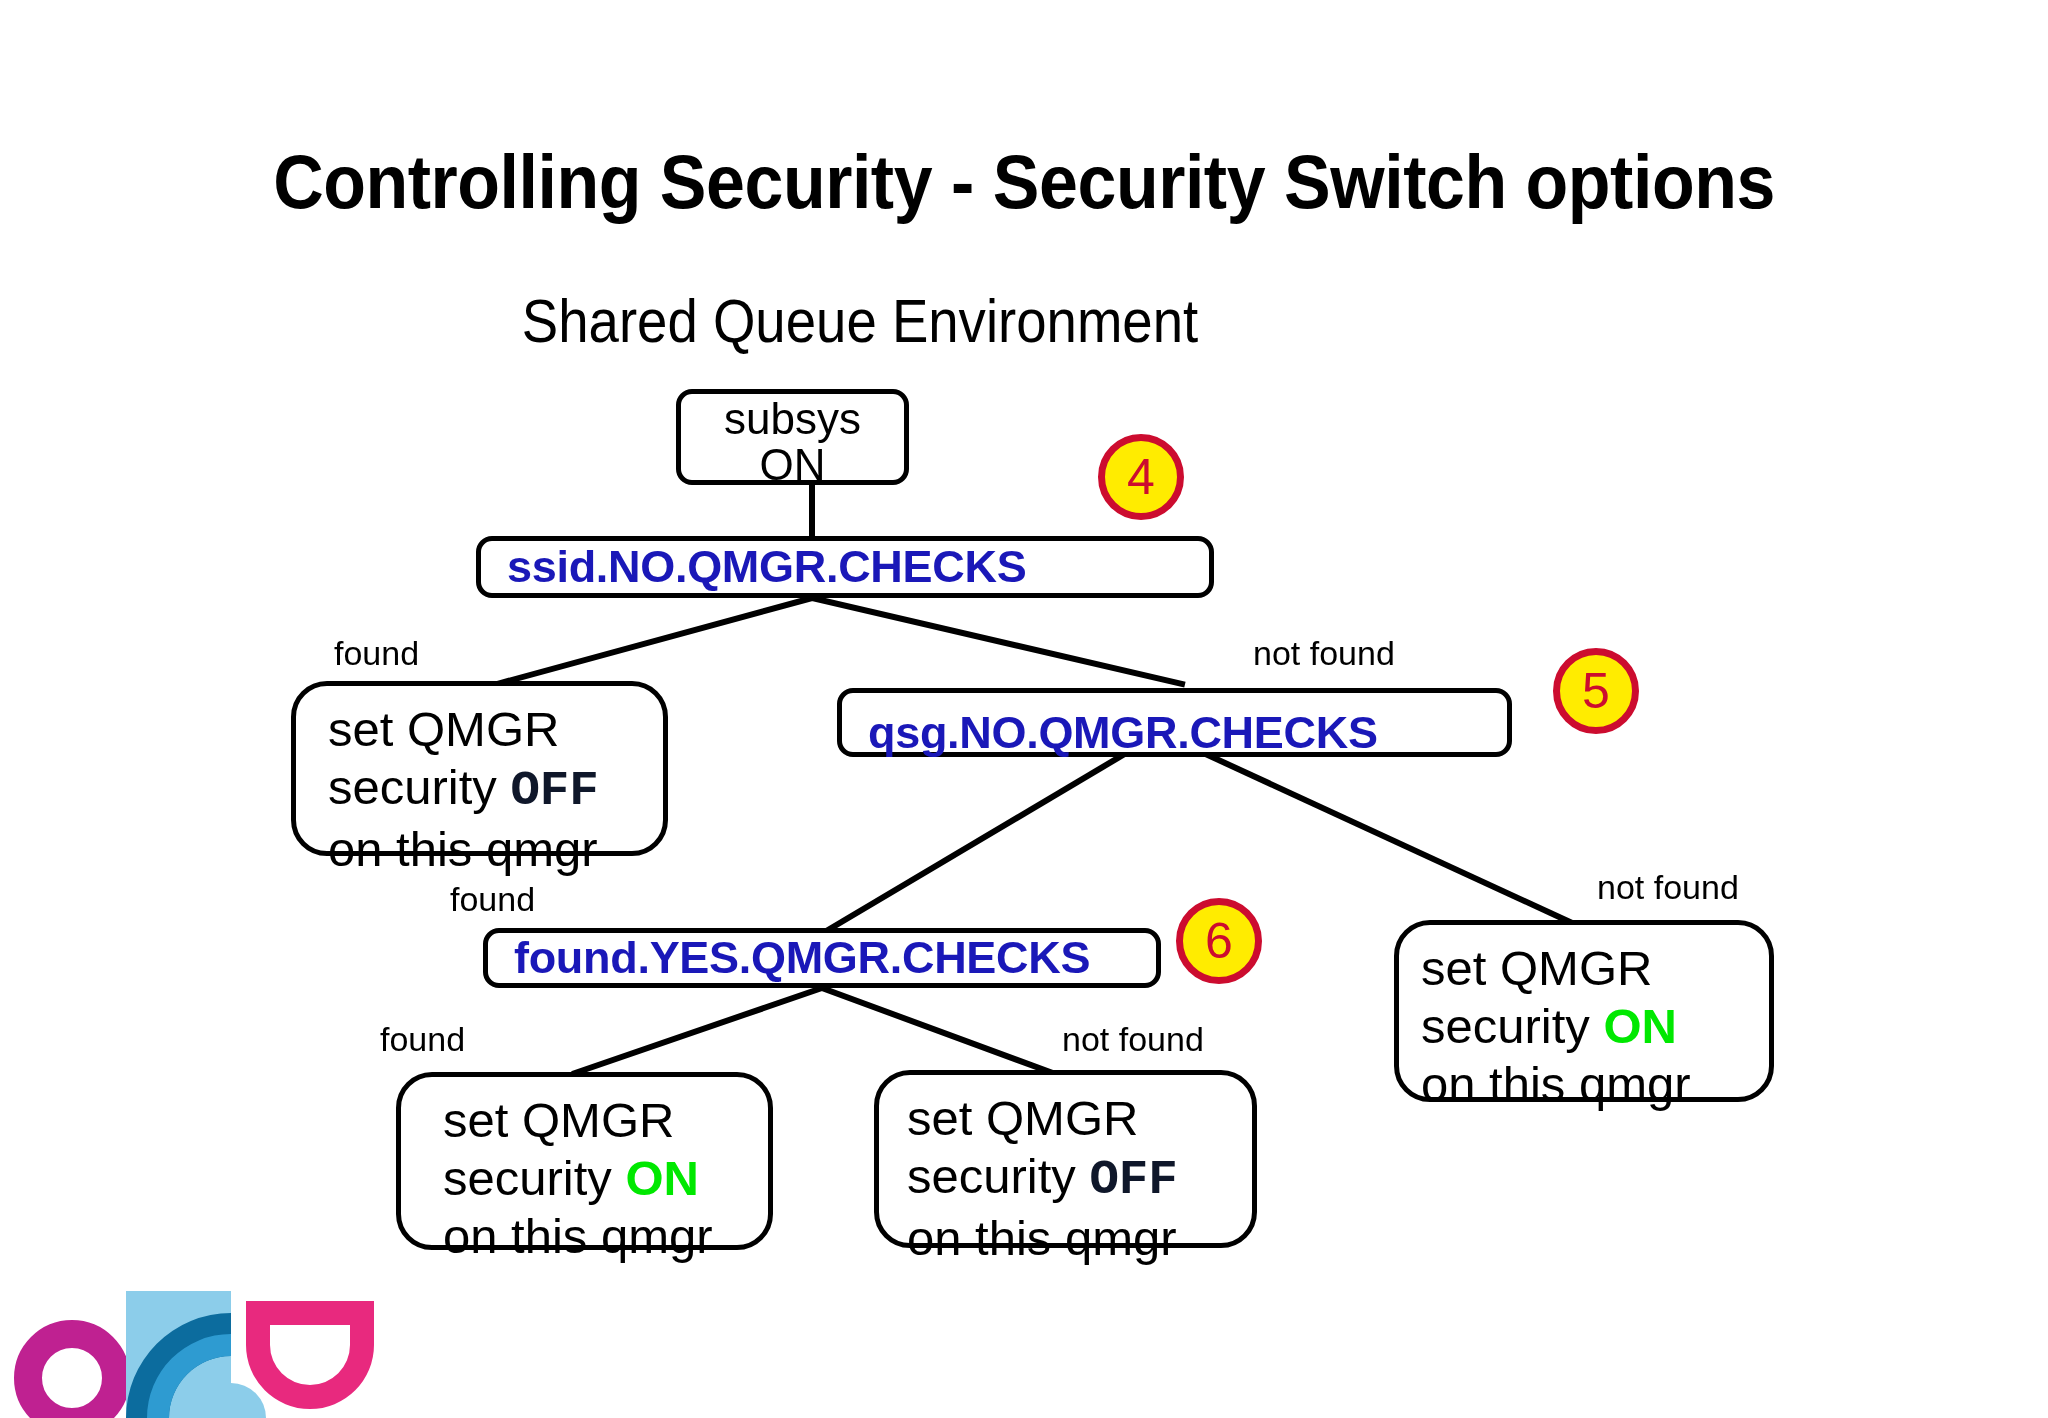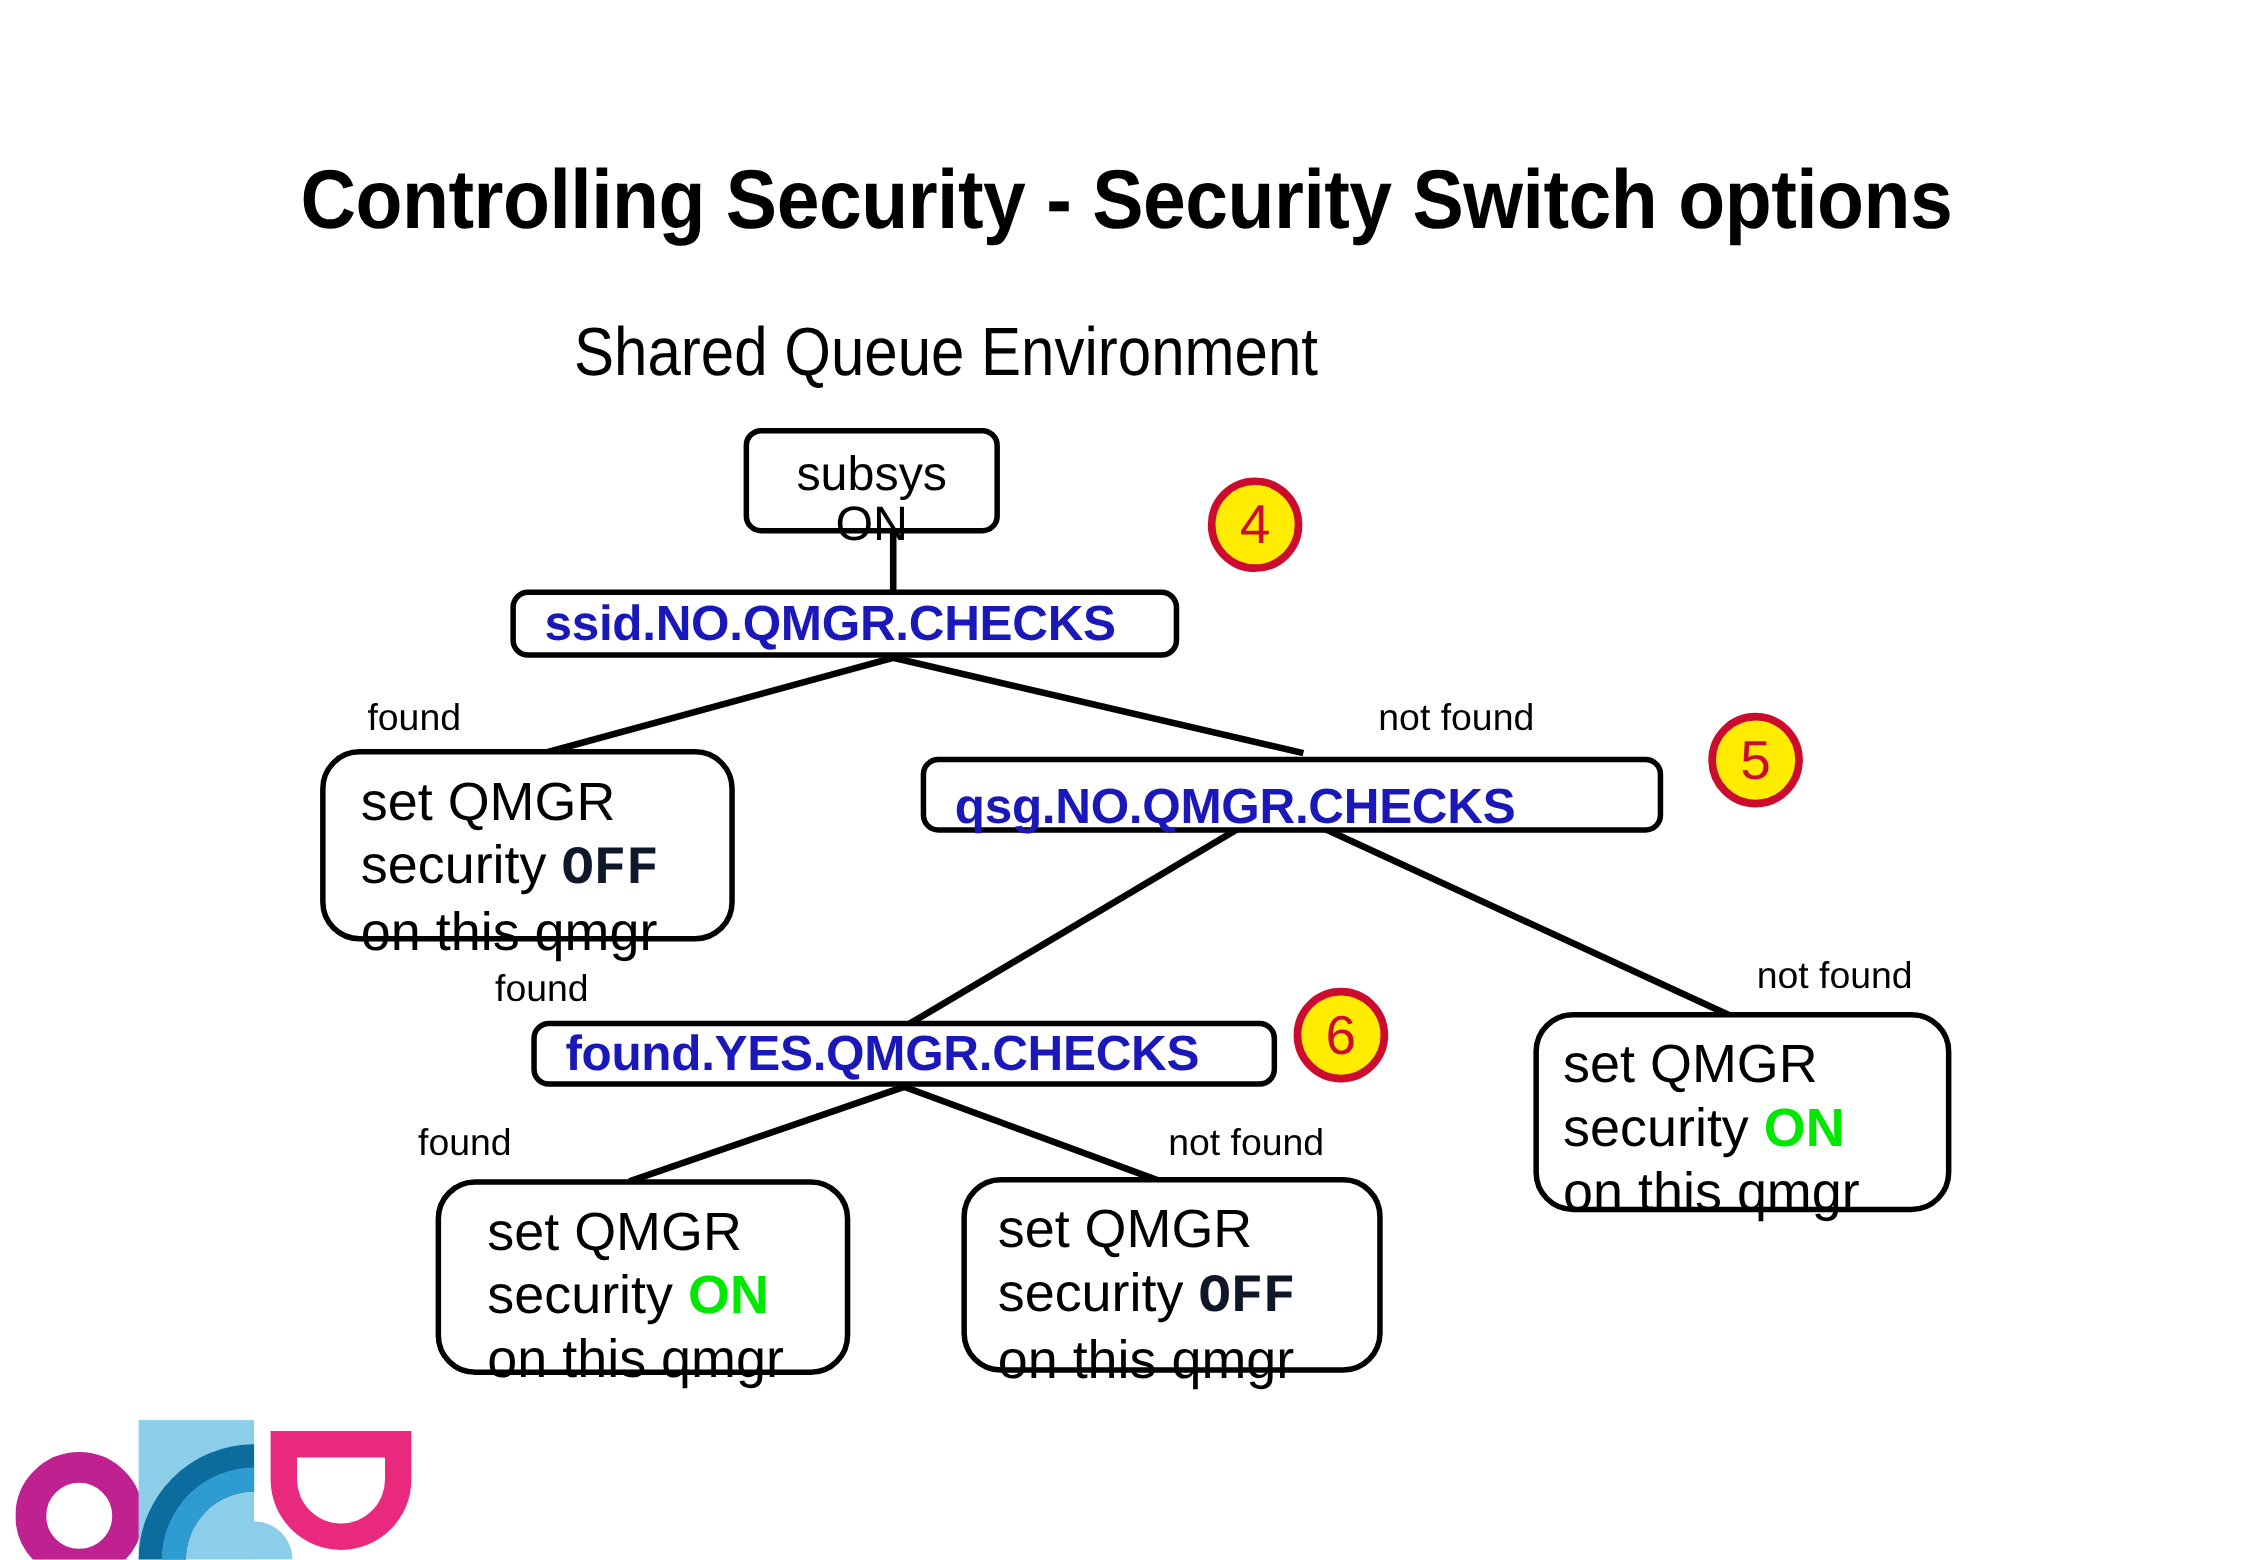--- a/index.html
+++ b/index.html
@@ -74,43 +74,43 @@
   
   .node-subsys {
     left: 676px;
     top: 389px;
     width: 233px;
     height: 96px;
     border-radius: 16px;
     font-size: 44px;
     line-height: 46px;
     text-align: center;
-    padding-top: 14px;
+    padding-top: 2px;
   }
   .node-subsys .l1 { display: block; }
   .node-subsys .l2 { display: block; }
 
   
   .node-check {
     border-radius: 16px;
     display: flex;
     align-items: center;
     padding-left: 26px;
     font-weight: bold;
     font-size: 45px;
     color: #1A18B8;
     letter-spacing: -0.3px;
     overflow: visible;
   }
   .node-check .txt { white-space: nowrap; }
 
   .node-ssid-no {
-    left: 464px;
+    left: 476px;
     top: 536px;
-    width: 608px;
+    width: 738px;
     height: 62px;
   }
   .node-qsg-no {
     left: 837px;
     top: 688px;
     width: 675px;
     height: 69px;
   }
   .node-qsg-no .txt { transform: translateY(10px); }
 

